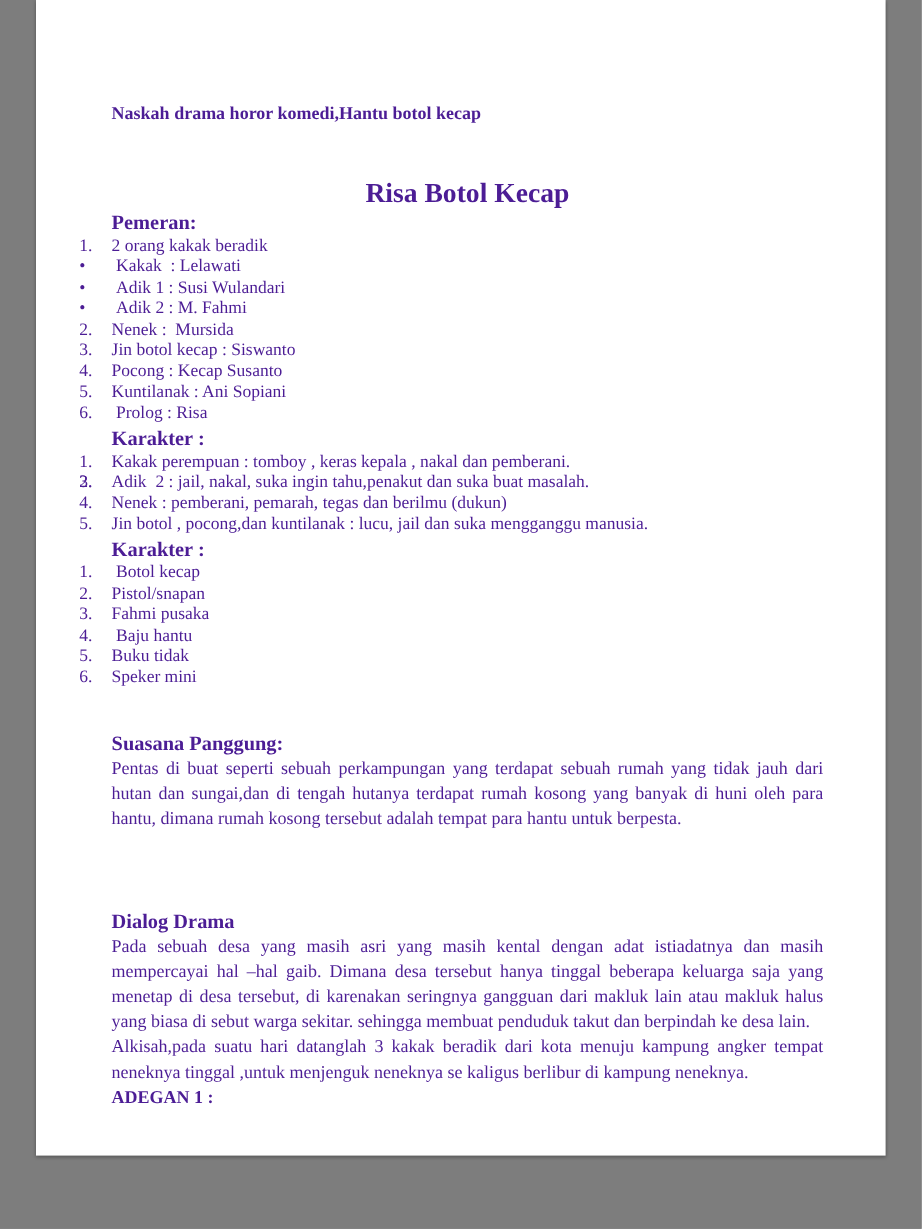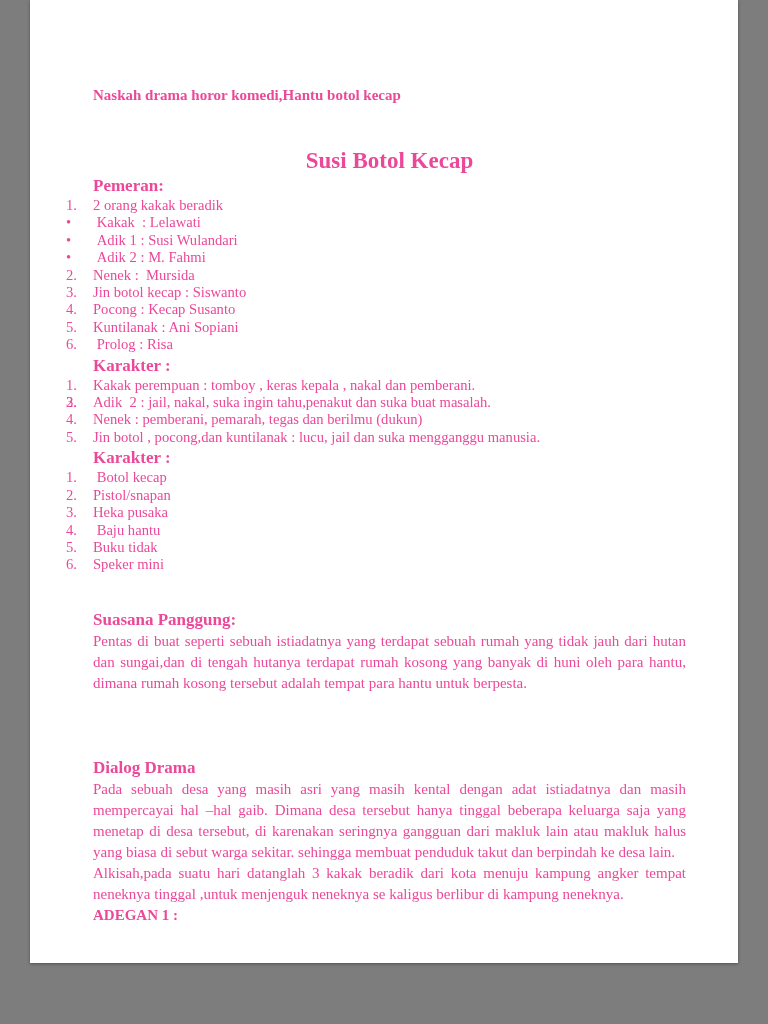--- a/index.html
+++ b/index.html
@@ -21,21 +21,21 @@
     top: 0;
     width: 708px;
     height: 963px;
     background: #ffffff;
     box-sizing: border-box;
     box-shadow: 0 1px 3px rgba(0,0,0,0.35);
     overflow: hidden;
   }
   .content {
     padding: 86px 52px 0 63px;
-    color: #ec4899;
+    color: #4c1d95;
   }
   .doc-header {
     font-weight: bold;
     font-size: 15px;
     line-height: 18px;
   }
   .title {
     margin: 44px 0 2px 0;
     text-align: center;
     font-size: 23px;
@@ -77,21 +77,21 @@
 </style>
 </head>
 <body>
 
 <div class="canvas">
   <div class="page">
     <div class="content">
 
       <div class="doc-header">Naskah drama horor komedi,Hantu botol kecap</div>
 
-      <div class="title">Susi Botol Kecap</div>
+      <div class="title">Risa Botol Kecap</div>
 
       <div class="heading">Pemeran:</div>
       <div class="list">
         <div class="li"><span class="marker">1.</span><span class="text">2 orang kakak beradik</span></div>
         <div class="li"><span class="marker">•</span><span class="text"> Kakak  : Lelawati</span></div>
         <div class="li"><span class="marker">•</span><span class="text"> Adik 1 : Susi Wulandari</span></div>
         <div class="li"><span class="marker">•</span><span class="text"> Adik 2 : M. Fahmi</span></div>
         <div class="li"><span class="marker">2.</span><span class="text">Nenek :  Mursida</span></div>
         <div class="li"><span class="marker">3.</span><span class="text">Jin botol kecap : Siswanto</span></div>
         <div class="li"><span class="marker">4.</span><span class="text">Pocong : Kecap Susanto</span></div>
@@ -105,29 +105,29 @@
         <div class="li"><span class="marker">2.</span></div>
         <div class="li"><span class="marker">3.</span><span class="text">Adik  2 : jail, nakal, suka ingin tahu,penakut dan suka buat masalah.</span></div>
         <div class="li"><span class="marker">4.</span><span class="text">Nenek : pemberani, pemarah, tegas dan berilmu (dukun)</span></div>
         <div class="li"><span class="marker">5.</span><span class="text">Jin botol , pocong,dan kuntilanak : lucu, jail dan suka mengganggu manusia.</span></div>
       </div>
 
       <div class="heading">Karakter :</div>
       <div class="list">
         <div class="li"><span class="marker">1.</span><span class="text"> Botol kecap</span></div>
         <div class="li"><span class="marker">2.</span><span class="text">Pistol/snapan</span></div>
-        <div class="li"><span class="marker">3.</span><span class="text">Heka pusaka</span></div>
+        <div class="li"><span class="marker">3.</span><span class="text">Fahmi pusaka</span></div>
         <div class="li"><span class="marker">4.</span><span class="text"> Baju hantu</span></div>
         <div class="li"><span class="marker">5.</span><span class="text">Buku tidak</span></div>
         <div class="li"><span class="marker">6.</span><span class="text">Speker mini</span></div>
       </div>
 
       <div class="section-suasana">
         <div class="heading">Suasana Panggung:</div>
-        <p class="para">Pentas di buat seperti sebuah istiadatnya yang  terdapat sebuah rumah yang tidak jauh dari hutan dan sungai,dan di tengah hutanya terdapat rumah kosong yang banyak di huni oleh para hantu, dimana rumah kosong tersebut adalah tempat para hantu untuk berpesta.</p>
+        <p class="para">Pentas di buat seperti sebuah perkampungan yang  terdapat sebuah rumah yang tidak jauh dari hutan dan sungai,dan di tengah hutanya terdapat rumah kosong yang banyak di huni oleh para hantu, dimana rumah kosong tersebut adalah tempat para hantu untuk berpesta.</p>
       </div>
 
       <div class="section-dialog">
         <div class="heading">Dialog Drama</div>
         <p class="para">Pada sebuah desa yang masih asri yang masih kental dengan adat istiadatnya dan masih mempercayai hal –hal gaib. Dimana desa tersebut hanya tinggal beberapa keluarga saja yang menetap di desa tersebut, di karenakan seringnya gangguan dari makluk lain atau makluk halus yang biasa di sebut warga sekitar. sehingga membuat penduduk takut dan berpindah ke desa lain.</p>
         <p class="para"> Alkisah,pada suatu hari datanglah 3 kakak beradik dari kota menuju kampung angker tempat neneknya tinggal ,untuk menjenguk neneknya se kaligus berlibur di kampung neneknya.</p>
         <div class="bold-line">ADEGAN 1 :</div>
       </div>
 
     </div>

